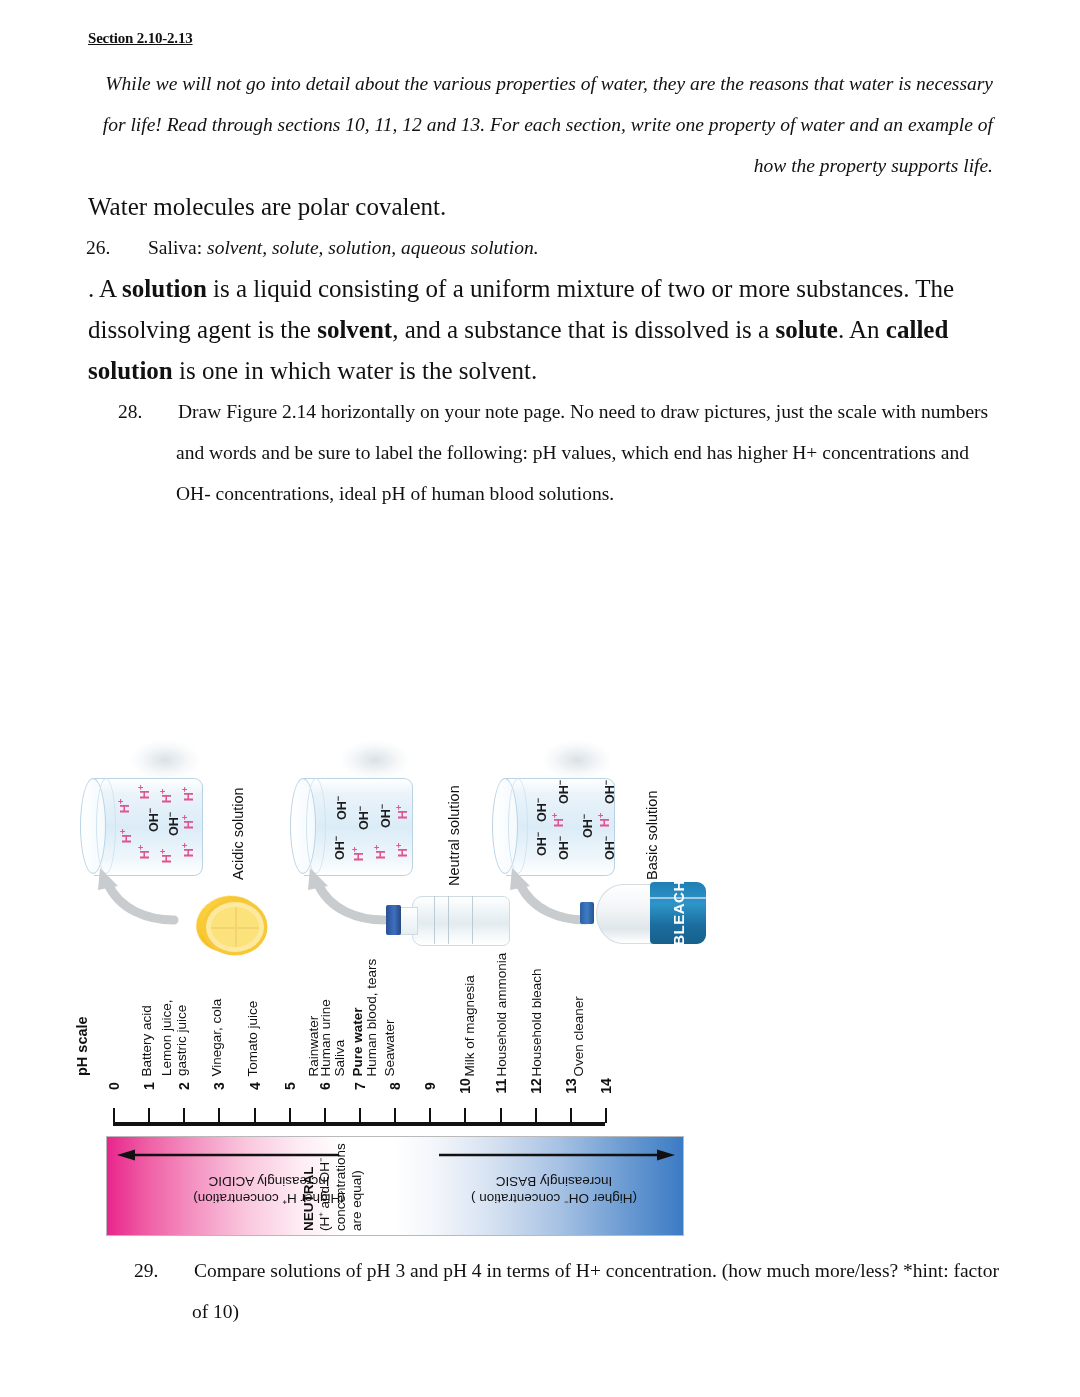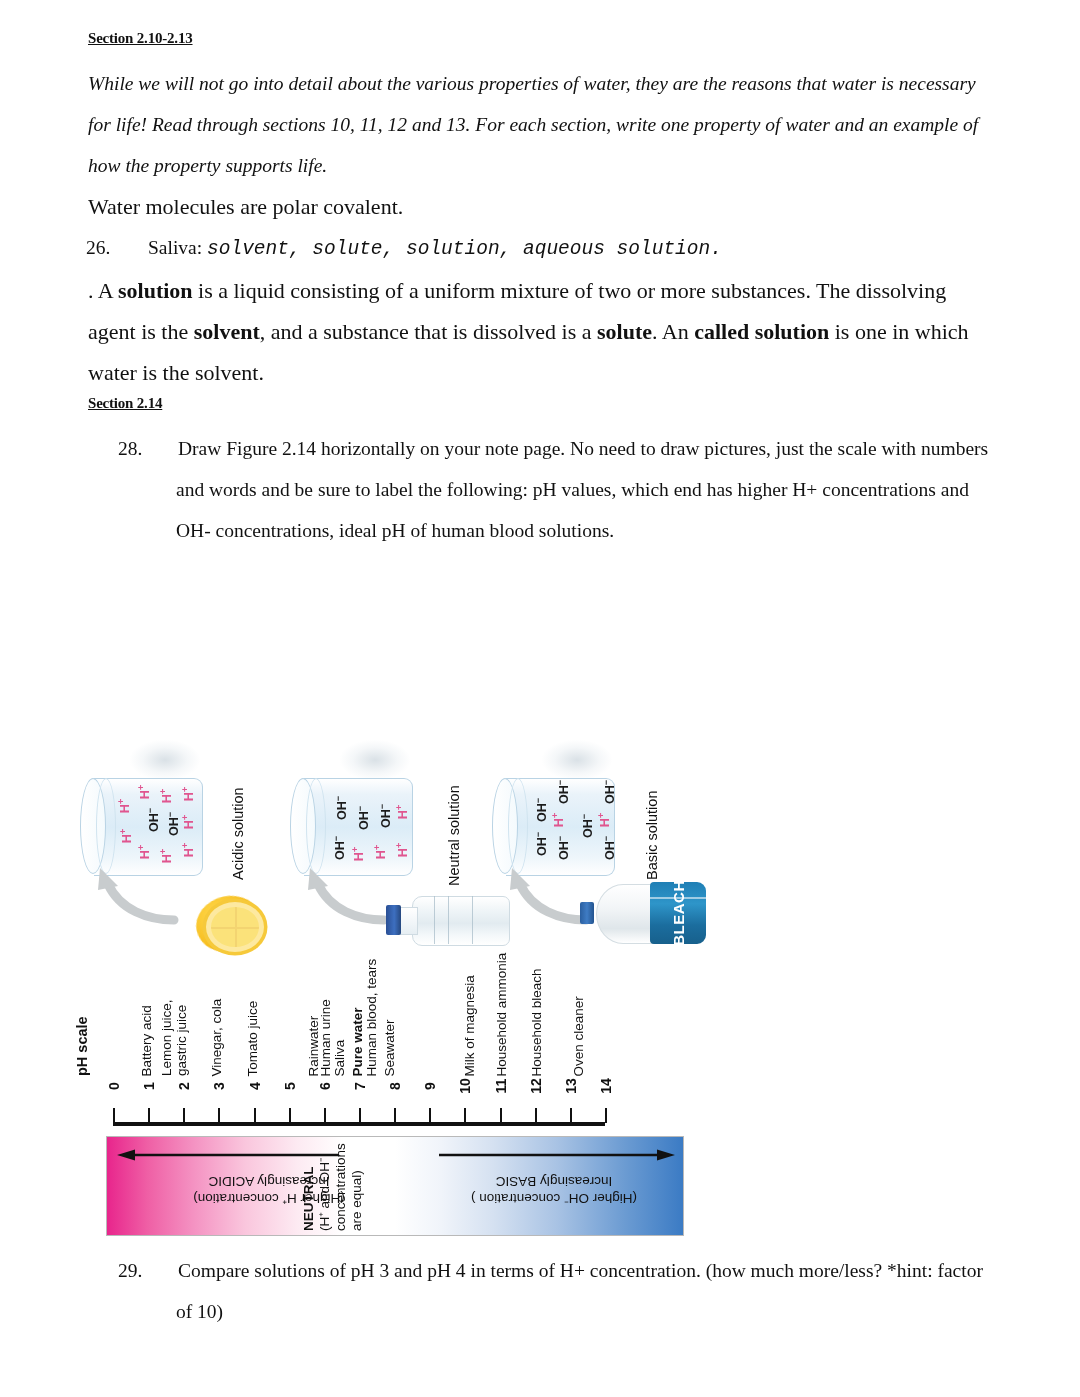--- a/index.html
+++ b/index.html
@@ -37,47 +37,47 @@
     margin: 0 0 16px 0;
     letter-spacing: -0.2px;
   }
 
   .para {
     font-size: 19.5px;
     line-height: 41px;
     margin: 0 0 0 0;
     text-align: left;
   }
-  .para.italic { font-style: italic; }
+  .para.italic { font-style: italic; text-align: right; }
 
   .qitem {
     font-size: 19.5px;
     line-height: 41px;
     margin: 0;
     padding-left: 60px;
     text-indent: -31px;
     position: relative;
   }
   .qitem .qnum {
     display: inline-block;
     width: 31px;
   }
   .qitem.hang {
     padding-left: 88px;
     text-indent: -29px;
   }
 
   .ans {
-    font-size: 22px;
+    font-size: 25px;
     line-height: 41px;
     margin: 0;
   }
 
   b, .b { font-weight: bold; }
-  i, .i { font-style: italic; font-family: Liberation Mono, monospace; }
+  i, .i { font-style: italic; }
   u, .u { text-decoration: underline; }
 
   
   .figure {
     position: absolute;
     left: 84px;
     top: 762px;
     width: 620px;
     height: 480px;
   }
@@ -431,21 +431,20 @@
 
 
     <p class="ans">Water molecules are polar covalent.</p>
 
 
 
     <p class="qitem"><span class="qnum">26.</span><span>Saliva:</span> <i>solvent, solute, solution, aqueous solution.</i></p>
 
     <p class="ans"><span>. A </span><b>solution</b><span> is a liquid consisting of a uniform mixture of two or more substances. The dissolving agent is the </span><b>solvent</b><span>, and a substance that is dissolved is a </span><b>solute</b><span>. An </span><b>called solution</b><span> is one in which water is the solvent.</span></p>
 
-    <div class="sec-head" style="margin-top:2px;">Section 2.14</div>
 
 
 
     <p class="qitem hang"><span class="qnum">28.</span><span>Draw Figure 2.14 horizontally on your note page. No need to draw pictures, just the scale with numbers and words and be sure to label the following: pH values, which end has higher H+ concentrations and OH- concentrations, ideal pH of human blood solutions.</span></p>
 
   </div>
 
   <div class="figure">
 
     <div class="beaker-group">
@@ -625,17 +624,17 @@
       </div>
 
       <div class="flip-text" style="left:322px;top:36px;width:250px;">
         <span style="display:block">(Higher OH⁻ concentration )</span>
         <span style="display:block">Increasingly BASIC</span>
       </div>
     </div>
 
   </div>
 
-  <div style="position:absolute;left:88px;top:1250px;width:905px;">
+  <div style="position:absolute;left:104px;top:1250px;width:905px;">
     <p class="qitem hang"><span class="qnum">29.</span><span>Compare solutions of pH 3 and pH 4 in terms of H+ concentration. (how much more/less? *hint: factor of 10)</span></p>
   </div>
 
 </div>
 
 </body></html>

